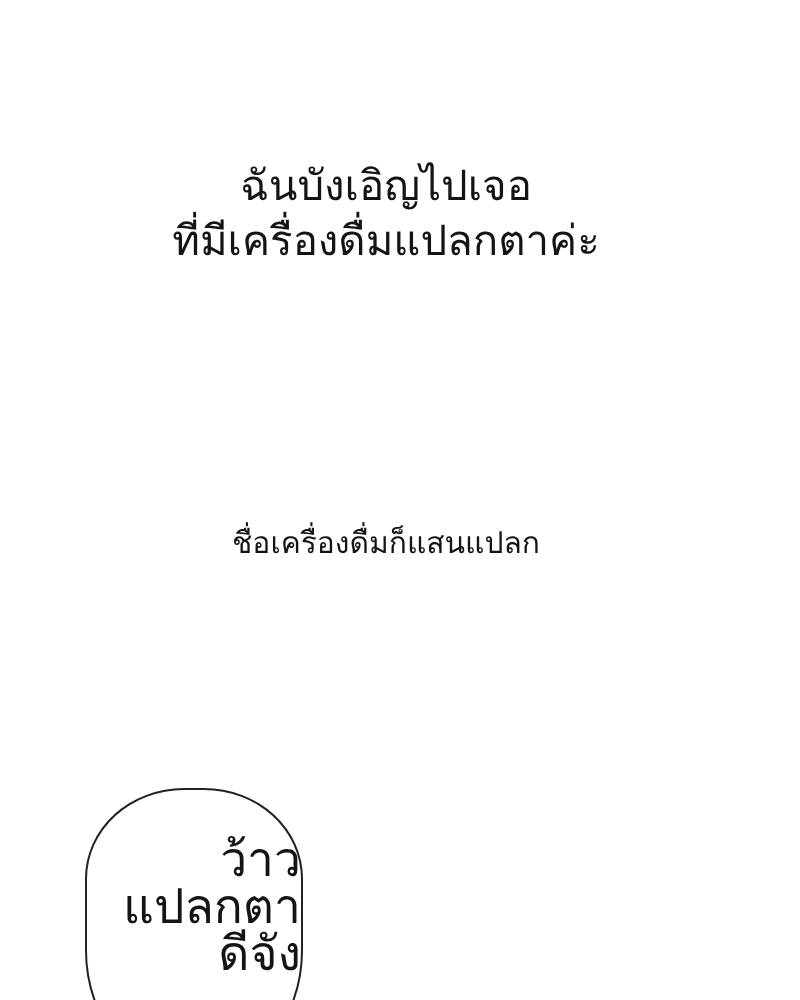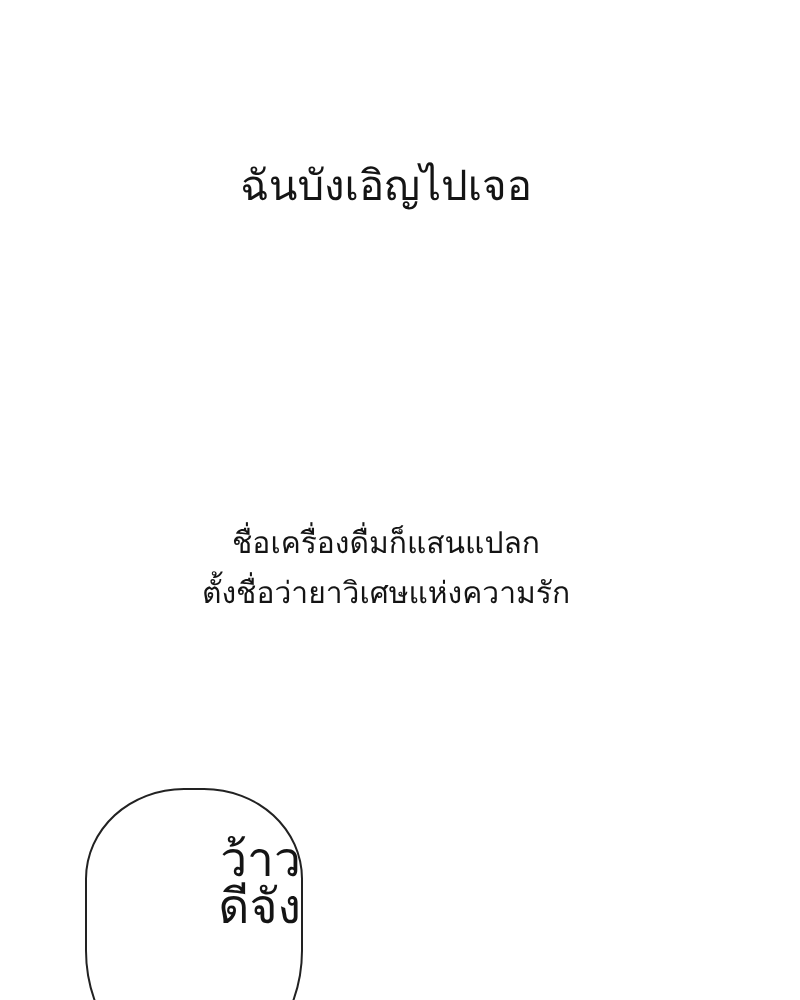--- a/index.html
+++ b/index.html
@@ -52,27 +52,28 @@
     line-height: 47px;
   }
 </style>
 </head>
 <body>
 
 <div class="panel">
 
   <div class="narration narration-top">
     <div class="nline">ฉันบังเอิญไปเจอ</div>
+    <div class="nline">ที่มีเครื่องดื่มแปลกตาค่ะ</div>
   </div>
 
   <div class="narration narration-middle">
     <div class="nline">ชื่อเครื่องดื่มก็แสนแปลก</div>
-    <div class="nline">ตั้งชื่อว่ายาวิเศษแห่งความรัก</div>
   </div>
 
   <div class="bubble">
     <div class="bubble-text">
       <div class="nline">ว้าว</div>
+      <div class="nline">แปลกตา</div>
       <div class="nline">ดีจัง</div>
     </div>
   </div>
 
 </div>
 
 </body></html>

